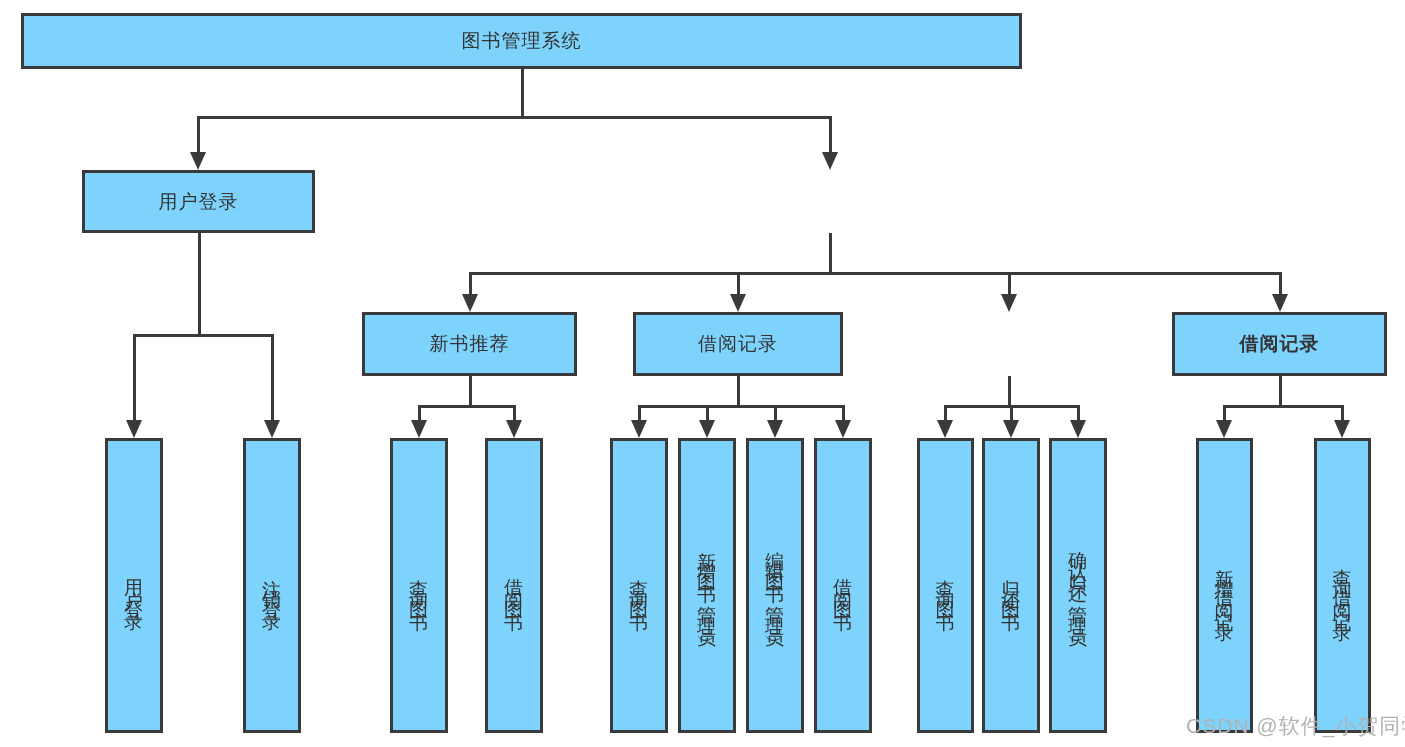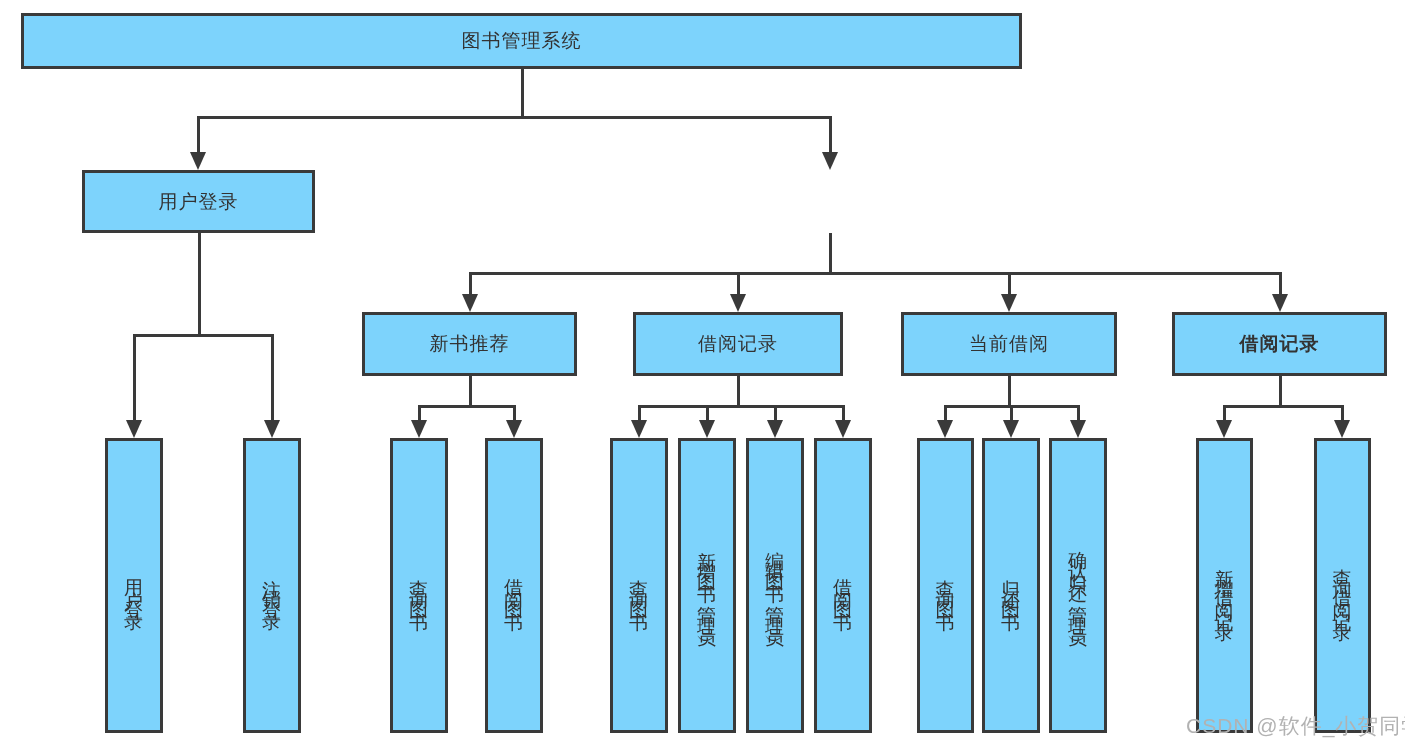--- a/index.html
+++ b/index.html
@@ -66,23 +66,20 @@
       <span>图书管理系统</span>
     </div>
     <div class="node" style="left: 82px; top: 170px; width: 233px; height: 63px; border-color: rgb(58, 58, 58); color: rgb(51, 51, 51);">
       <span>用户登录</span>
     </div>
     <div class="node" style="left: 362px; top: 312px; width: 215px; height: 64px; border-color: rgb(58, 58, 58); color: rgb(51, 51, 51);">
       <span>新书推荐</span>
     </div>
     <div class="node" style="left: 633px; top: 312px; width: 210px; height: 64px; border-color: rgb(58, 58, 58); color: rgb(51, 51, 51);">
       <span>借阅记录</span>
-    </div>
-    <div class="node" style="left: 901px; top: 312px; width: 216px; height: 64px; border-color: rgb(58, 58, 58); color: rgb(51, 51, 51);">
-      <span>当前借阅</span>
     </div>
     <div class="node" style="left: 1172px; top: 312px; width: 215px; height: 64px; border-color: rgb(58, 58, 58); color: rgb(51, 51, 51); font-weight: bold;">
       <span>借阅记录</span>
     </div>
     <div class="node vert" style="left: 105px; top: 438px; width: 58px; height: 295px; border-color: rgb(58, 58, 58); color: rgb(51, 51, 51);">
       <span>用户登录</span>
     </div>
     <div class="node vert" style="left: 243px; top: 438px; width: 58px; height: 295px; border-color: rgb(58, 58, 58); color: rgb(51, 51, 51);">
       <span>注销登录</span>
     </div>

